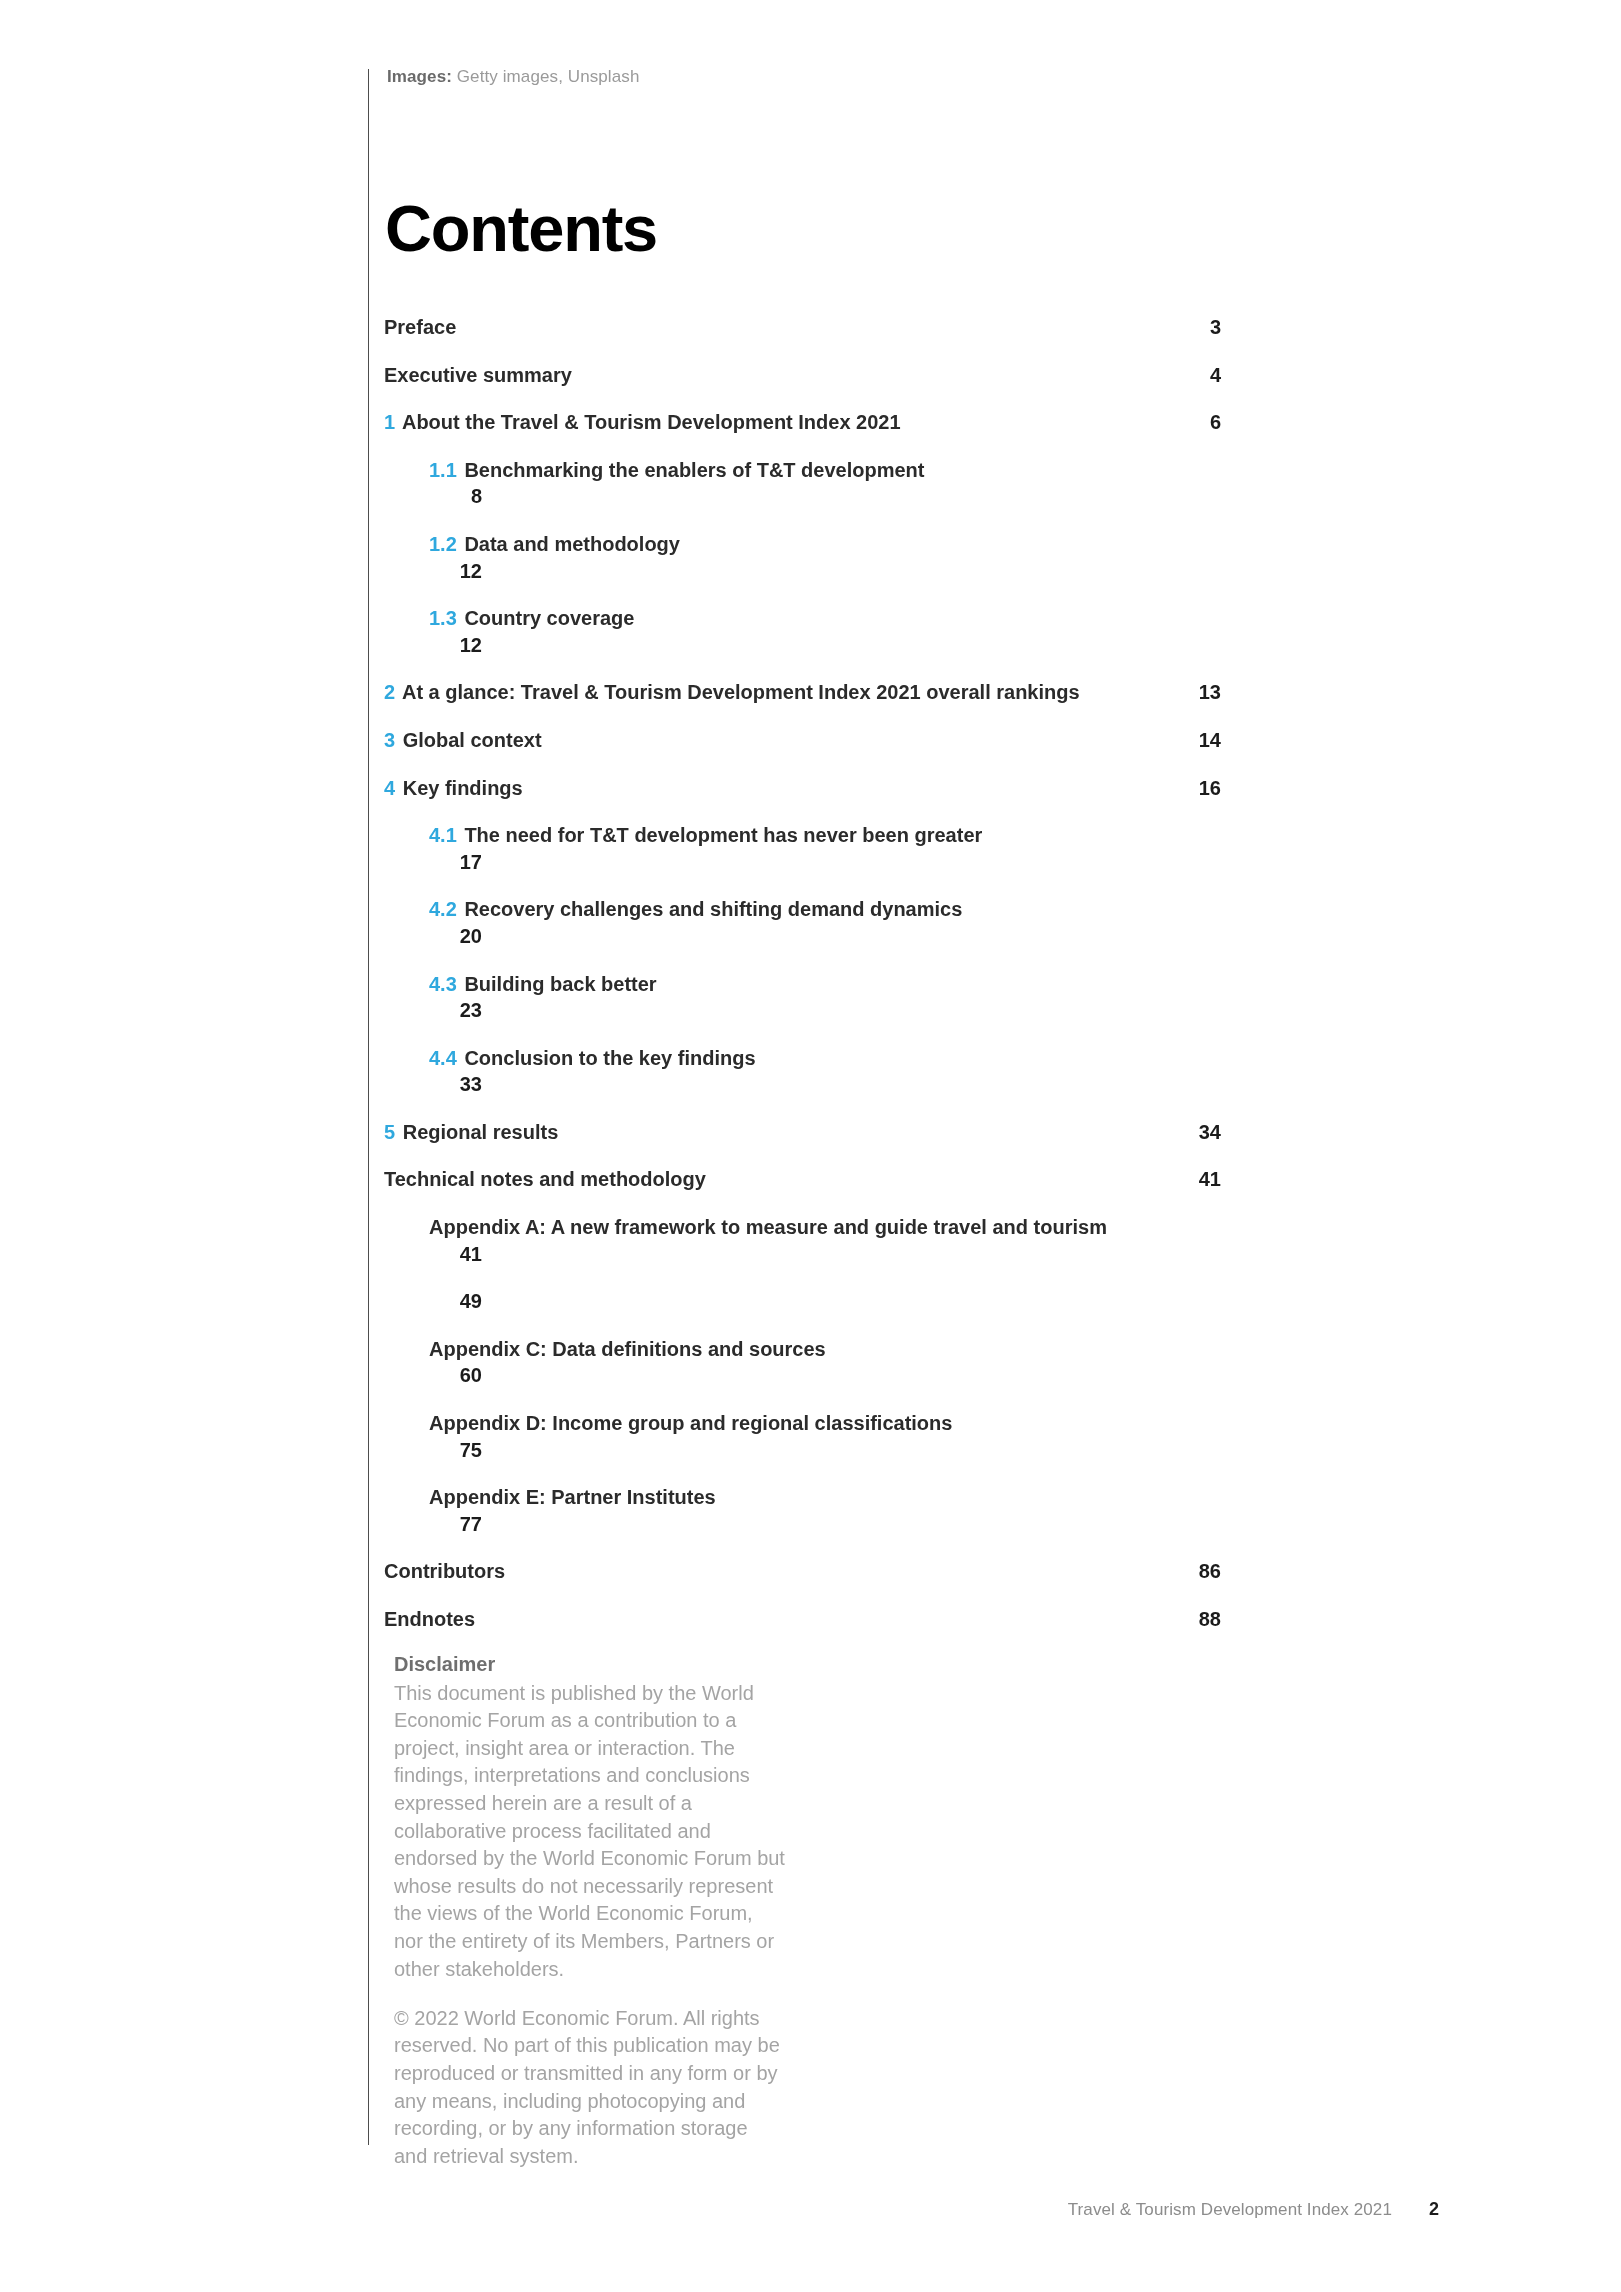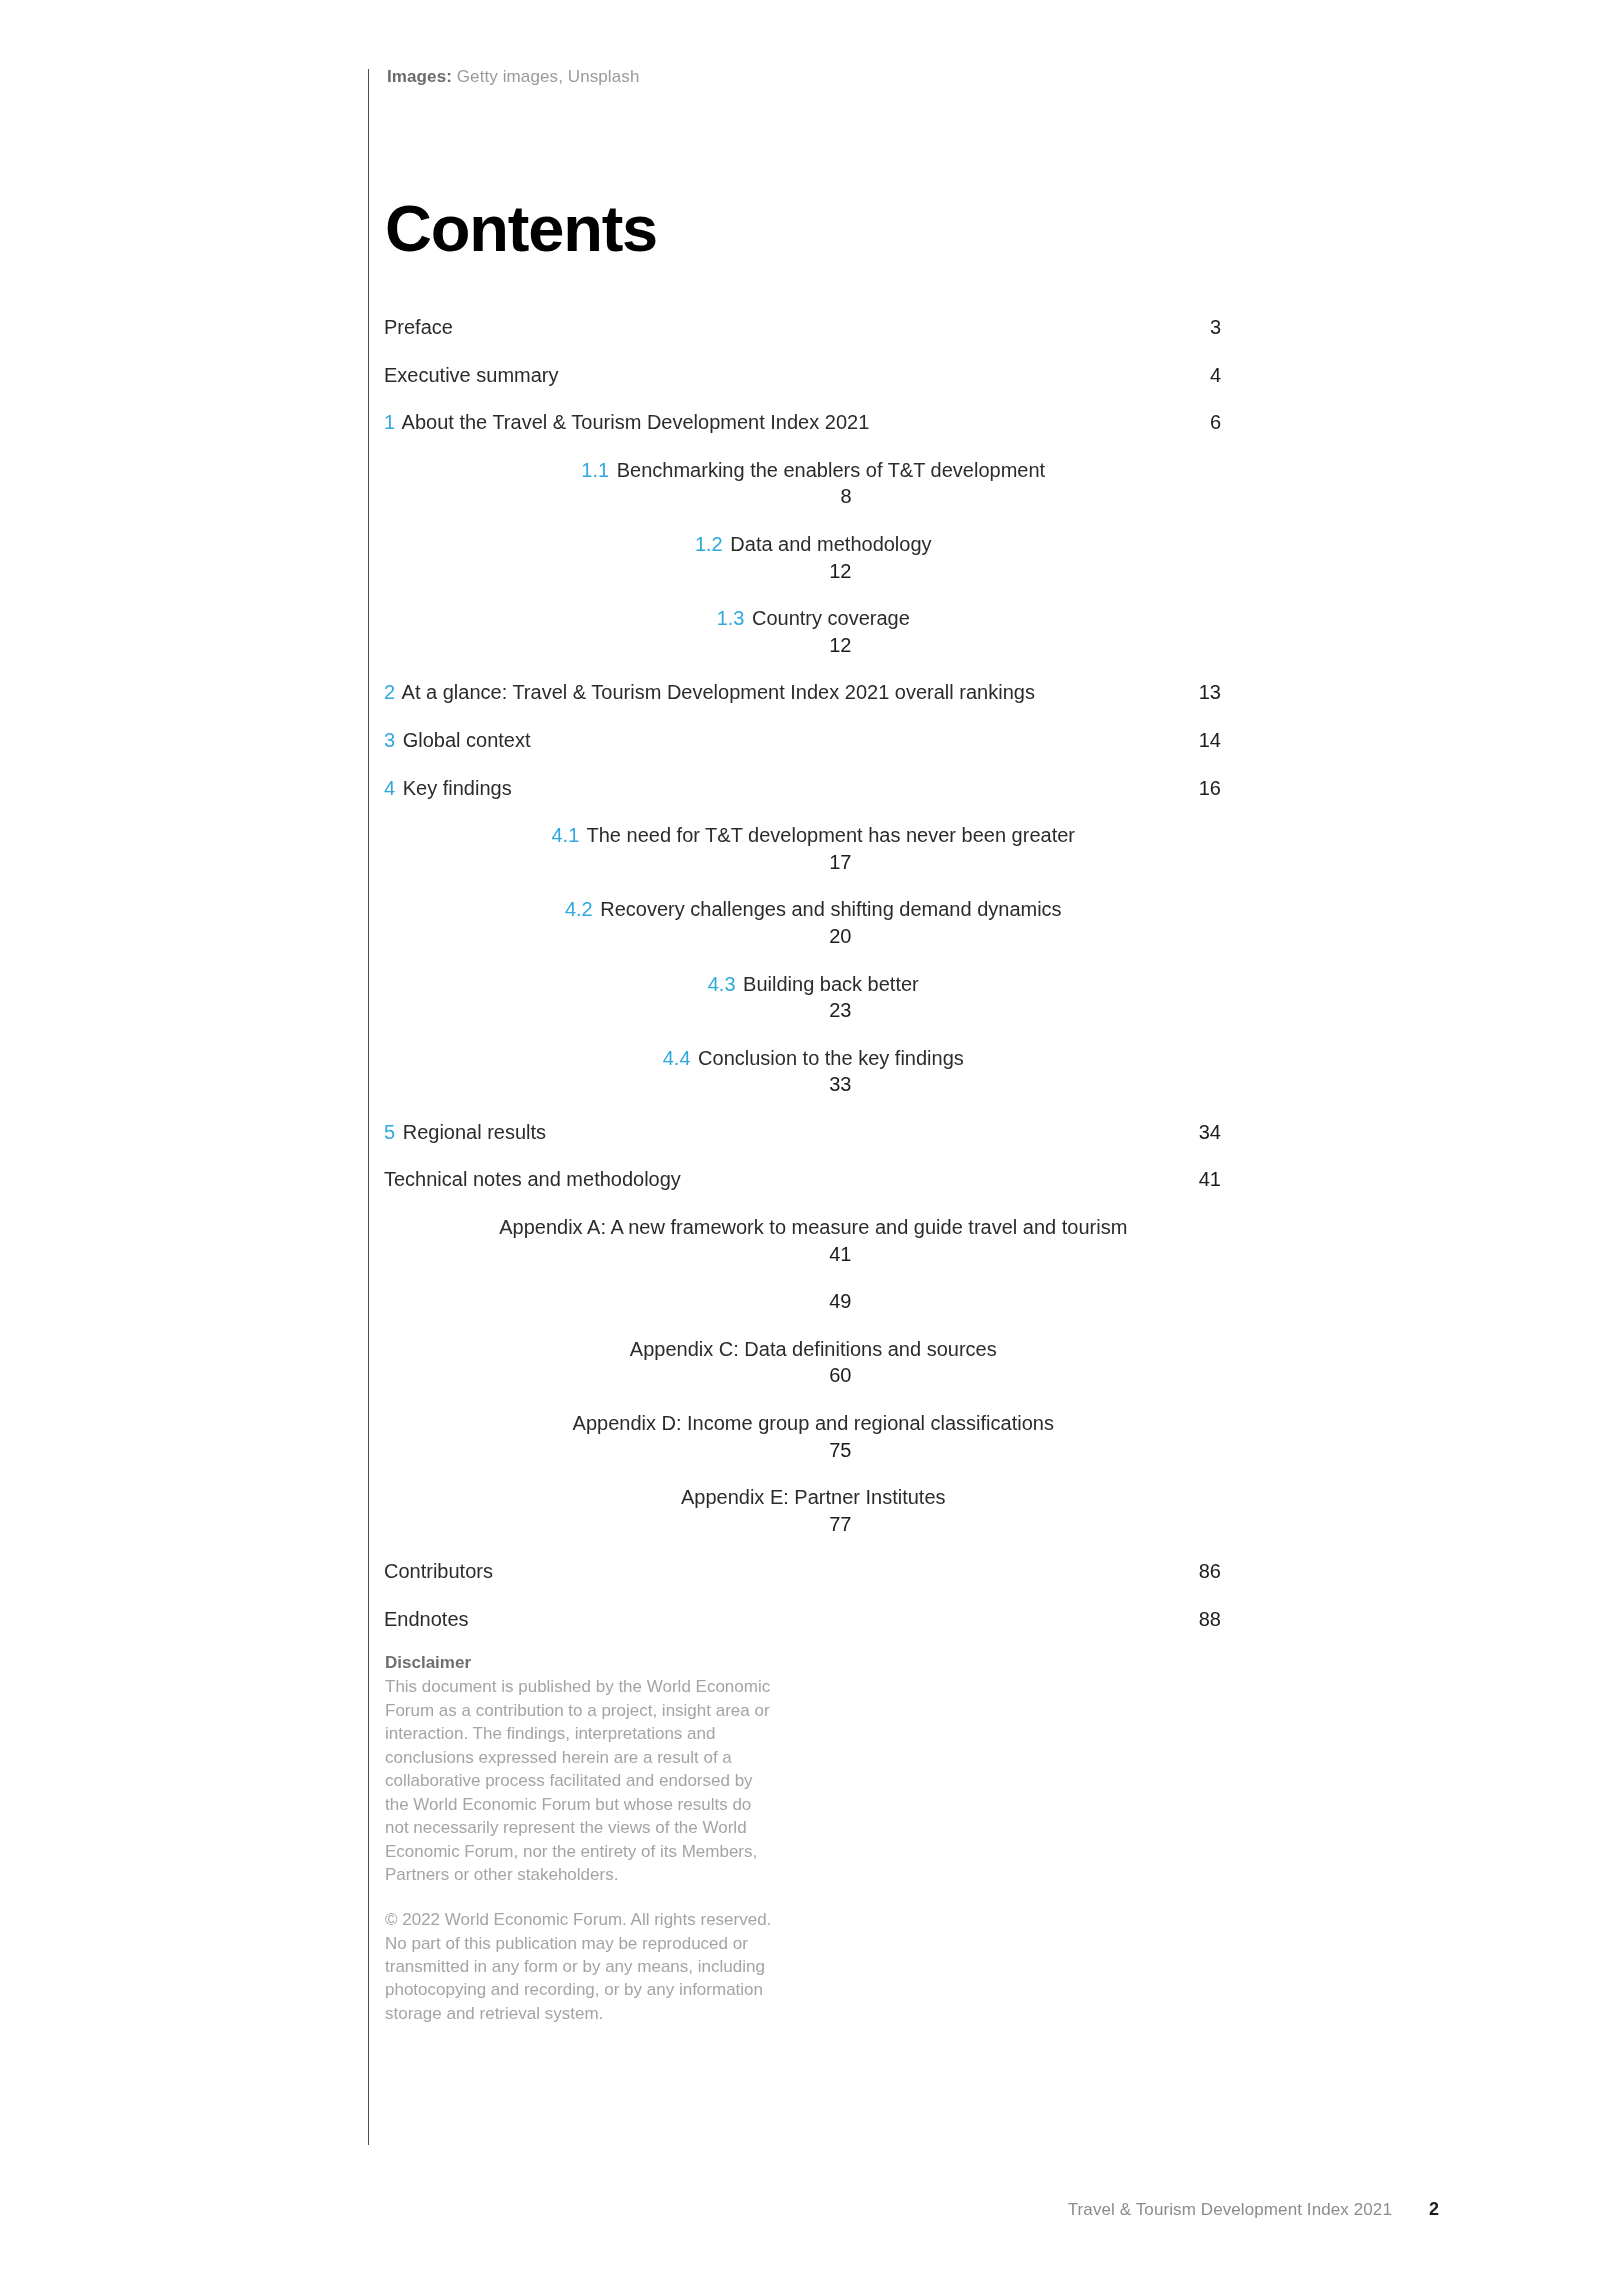--- a/index.html
+++ b/index.html
@@ -58,26 +58,27 @@
 
   
   #toc {
     position: absolute;
     left: 384px;
     top: 314px;
     width: 837px;
   }
   .toc-row {
     display: flex;
-    align-items: center;
+    align-items: flex-start;
     justify-content: space-between;
     margin-bottom: 21px;
     font-size: 20px;
     color: #2b2b2b;
     line-height: 1.33;
+    font-weight: bold;
   }
   .toc-row.lvl2 { padding-left: 45px; flex-direction: column; }
   .toc-label {
     flex: 0 1 auto;
     padding-right: 23.5px;
   }
   .toc-num {
     color: #2fa8de;
     margin-right: 2px;
   }
@@ -85,24 +86,24 @@
     flex: 0 0 auto;
     width: 53px;
     text-align: right;
     color: #1c1c1c;
     font-size: 20px;
   }
 
   
   #disclaimer {
     position: absolute;
-    left: 385px;
+    left: 394px;
     top: 1651px;
     width: 392px;
-    font-size: 17px;
+    font-size: 20px;
     line-height: 1.38;
     color: #a4a4a4;
   }
   #disclaimer .dhead {
     font-weight: bold;
     color: #6f6f6f;
     display: block;
     margin-bottom: 1px;
   }
   #disclaimer p {

